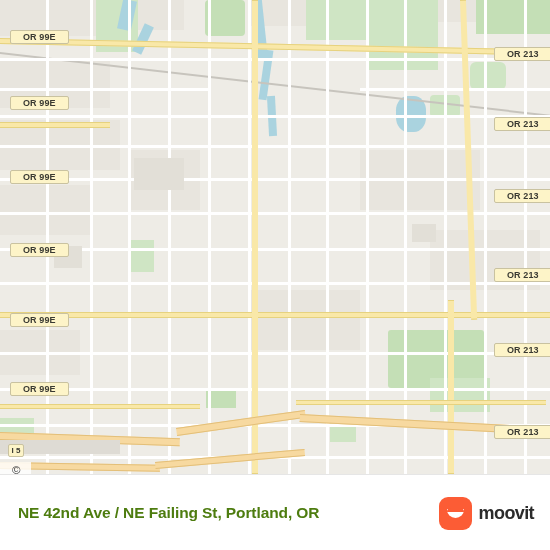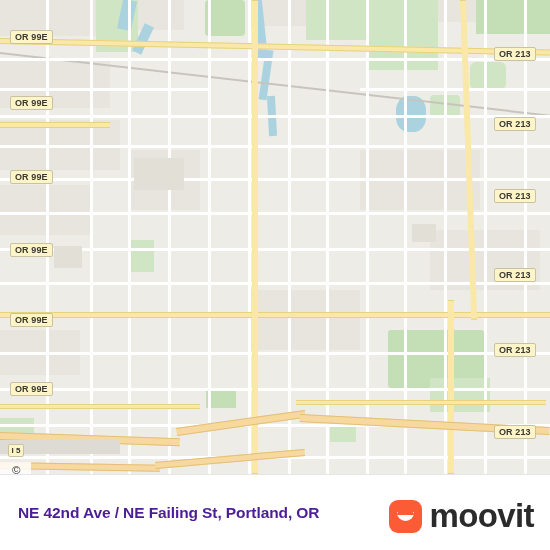--- a/index.html
+++ b/index.html
@@ -86,21 +86,21 @@
   .shield {
     position: absolute;
     background: #fdf4c8;
     border: 1px solid #c9c2a0;
     border-radius: 2px;
     color: #3a3a32;
     font-size: 9px;
     font-weight: bold;
     line-height: 13px;
     height: 14px;
-    padding: 0 4px;
+    padding: 0 12px;
     box-sizing: border-box;
     white-space: nowrap;
     letter-spacing: 0.1px;
   }
   .shield-i {
     position: absolute;
     background: #fdf4c8;
     border: 1px solid #c9c2a0;
     border-radius: 2px;
     color: #3a3a32;
@@ -192,21 +192,21 @@
     height: 76px;
     background: #ffffff;
     border-top: 1px solid #e6e6e6;
   }
   #footer-title {
     position: absolute;
     left: 18px;
     top: 29px;
     font-size: 15.5px;
     font-weight: bold;
-    color: #4c1d95;
+    color: #4d7c0f;
     letter-spacing: -0.1px;
   }
   #moovit-logo {
     position: absolute;
     right: 16px;
     top: 22px;
     display: flex;
     align-items: center;
   }
   #moovit-badge {
@@ -233,21 +233,21 @@
     position: absolute;
     left: 8px;
     top: 11px;
     width: 17px;
     height: 4px;
     background: #fc5c35;
     border-radius: 9px 9px 0 0;
     z-index: 2;
   }
   #moovit-word {
-    font-size: 33px;
+    font-size: 18px;
     font-weight: bold;
     color: #2b2b2b;
     letter-spacing: -0.6px;
     font-family: "Liberation Sans", sans-serif;
   }
 </style>
 </head>
 <body>
 
 <div id="app">

